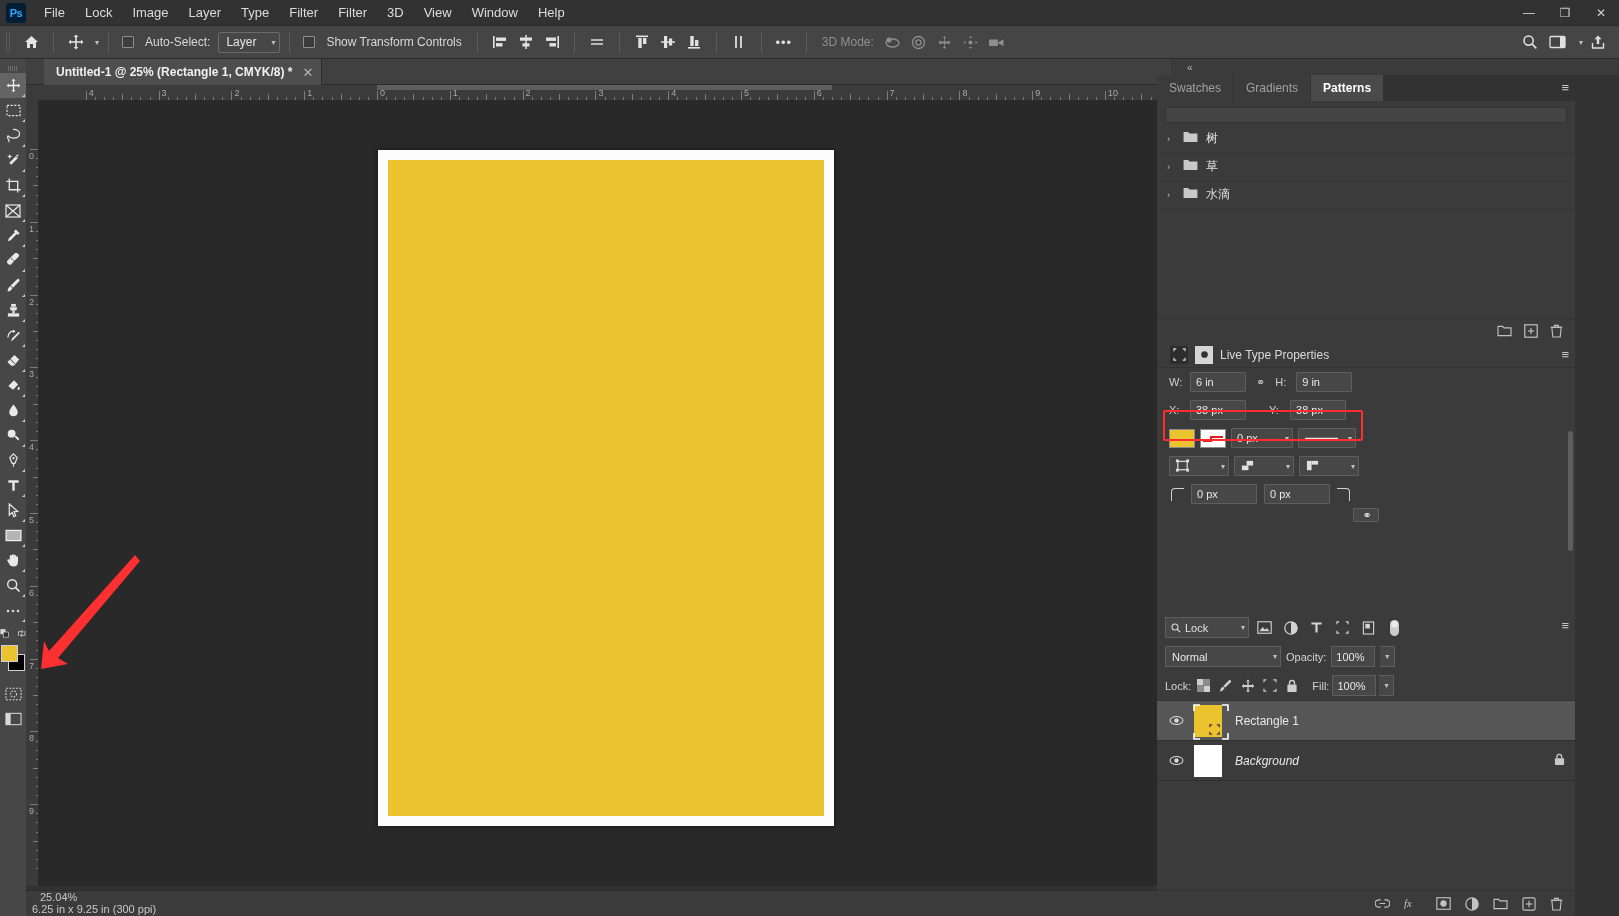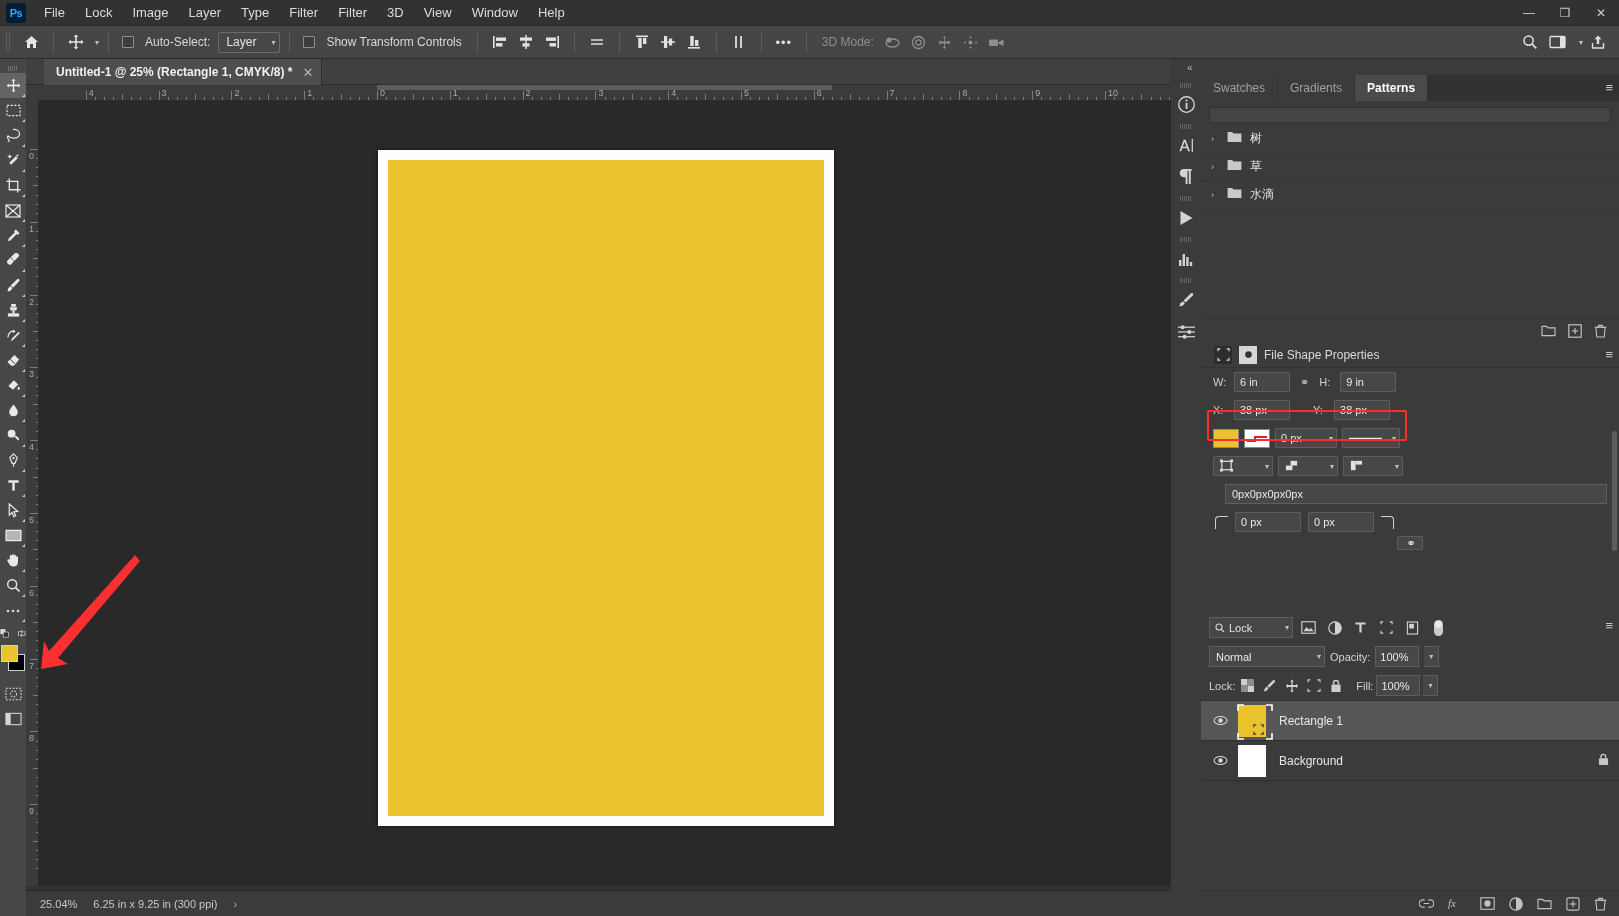--- a/index.html
+++ b/index.html
@@ -140,22 +140,22 @@
   .shape {
     position: absolute; left: 10px; top: 10px; right: 10px; bottom: 10px;
     background: #ebc32f;
   }
   .arrow { position: absolute; left: 0; top: 440px; width: 180px; height: 180px;
     pointer-events: none; }
 
   
   .statusbar {
     position: absolute; bottom: 0; left: 26px; width: 1145px; height: 26px;
-    background: #3b3b3b; display: flex; align-items: center;
-    font-size: 11px; color: #c8c8c8; border-top: 1px solid #2b2b2b;
+    background: #3b3b3b; display: flex; align-items: flex-start;
+    font-size: 11px; color: #c8c8c8; border-top: 1px solid #2b2b2b; flex-direction: column;
   }
   .sb-zoom { padding: 0 10px 0 14px; min-width: 60px; }
   .sb-dims { padding: 0 6px; }
   .sb-arrow { color: #b0b0b0; font-size: 11px; margin-left: 10px; }
 
   
   .dock-collapse {
     position: absolute; top: 59px; left: 1171px; width: 448px; height: 16px;
     background: #3b3b3b; display: flex; align-items: center; padding-left: 16px;
     color: #b9b9b9; font-size: 10px;
@@ -166,21 +166,21 @@
   }
   .rail-ico {
     width: 30px; height: 31px; display: flex; align-items: center;
     justify-content: center; color: #cdcdcd;
   }
   .rail-grip {
     width: 12px; height: 5px; margin: 4px auto 1px;
     background: repeating-linear-gradient(to right,#646464 0 1px,transparent 1px 2px);
   }
   .panels {
-    position: absolute; top: 75px; left: 1201px; width: 418px; bottom: 0;
+    position: absolute; top: 75px; left: 1157px; width: 418px; bottom: 0;
     background: #86efac;
   }
   .panel { background: #3b3b3b; }
   .ptabs {
     display: flex; align-items: flex-end; height: 26px; background: #323232;
     position: relative;
   }
   .ptab {
     height: 26px; padding: 0 12px; display: flex; align-items: center;
     font-size: 12px; color: #a0a0a0; background: #3b3b3b;
@@ -300,21 +300,21 @@
   .eye {
     width: 26px; display: flex; align-items: center; justify-content: center;
     color: #d8d8d8;
   }
   .lthumb-wrap { position: relative; width: 40px; height: 36px; }
   .lthumb {
     position: absolute; left: 5px; top: 2px; width: 28px; height: 32px;
     background: #fff;
   }
   .lname { font-size: 12px; color: #e8e8e8; margin-left: 6px; }
-  .lname.it { }
+  .lname.it { font-style: italic; }
   .lock-badge { margin-left: auto; margin-right: 10px; color: #c8c8c8; }
   .layers-footer {
     position: absolute; bottom: 0; left: 0; width: 418px; height: 26px;
     background: #3b3b3b; display: flex; align-items: center;
     justify-content: flex-end; gap: 14px; padding-right: 12px;
     border-top: 1px solid #333;
   }
   .hairline { height: 1px; background: #333; }
 </style>
 </head>
@@ -1054,21 +1054,21 @@
           <svg width="13" height="13" viewBox="0 0 14 14">
               <path d="M1 3.5 V1 H3.5 M10.5 1 H13 V3.5 M13 10.5 V13 H10.5 M3.5 13 H1 V10.5" fill="none" stroke="#e0e0e0" stroke-width="1.2"></path>
             </svg>
         </span>
         <span class="prop-ico-box2">
           <svg width="13" height="13" viewBox="0 0 14 14">
               <rect width="14" height="14" fill="#d6d6d6"></rect>
               <circle cx="7" cy="7" r="3.6" fill="#333"></circle>
             </svg>
         </span>
-        <span>File Shape Properties</span>
+        <span>Live Type Properties</span>
       </div>
 
       <div class="prow">
         <span class="plabel">W:</span>
         <span class="pfield w">6 in</span>
         <span class="link-ico">⚭</span>
         <span class="plabel">H:</span>
         <span class="pfield w">9 in</span>
       </div>
       <div class="hl-box" style="left:6px;top:68px;width:200px;height:31px"></div>
@@ -1121,21 +1121,20 @@
         </span>
         <span class="pselect" style="width:60px">
           <svg width="15" height="14" viewBox="0 0 16 15">
               <rect x="2" y="2" width="5" height="10" fill="#e0e0e0"></rect>
               <rect x="7" y="2" width="7" height="4" fill="#e0e0e0"></rect>
             </svg>
           <span class="caret">▾</span>
         </span>
       </div>
 
-      <div class="radius-field">0px0px0px0px</div>
 
       <div class="prow" style="padding-left:14px;gap:7px">
         <span class="corner-ico" style="border-radius:4px 0 0 0;border-right:none;border-bottom:none;width:13px;height:13px"></span>
         <span class="pfield" style="width:66px">0 px</span>
         <span class="pfield" style="width:66px">0 px</span>
         <span class="corner-ico" style="border-radius:0 4px 0 0;border-left:none;border-bottom:none;width:13px;height:13px"></span>
       </div>
 
       <div style="display:flex;justify-content:center">
         <span class="pselect" style="width:26px;justify-content:center;overflow:hidden;height:14px">⚭</span>

